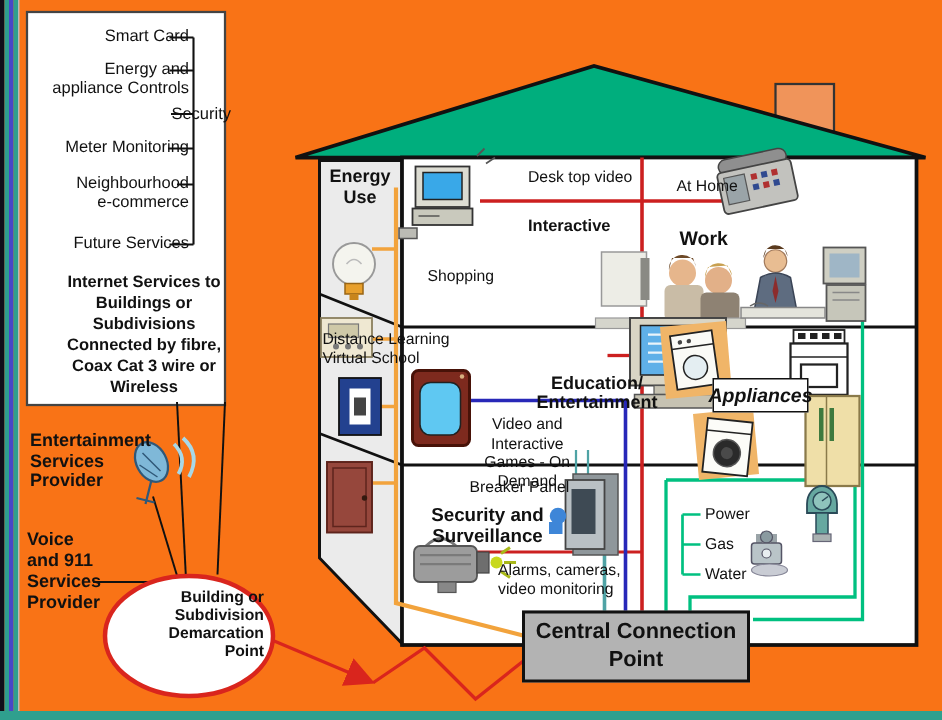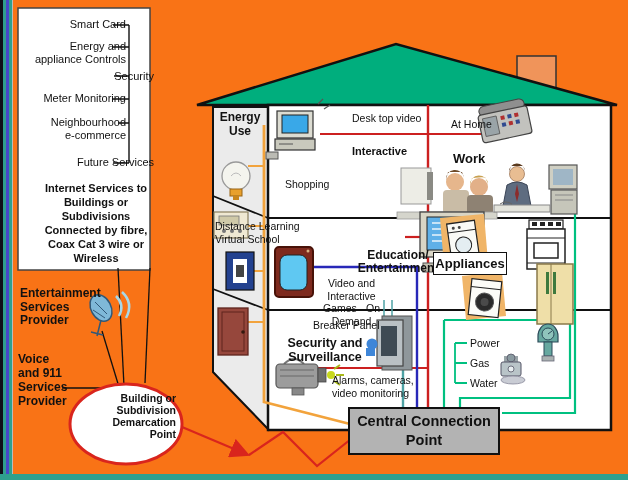--- a/index.html
+++ b/index.html
@@ -265,21 +265,21 @@
     </g>
   </svg>
 
   <div class="lbl s11 rt" style="left:14px;top:18px;width:112px;">Smart Card</div>
   <div class="lbl s11 rt" style="left:14px;top:40px;width:112px;">Energy and
 appliance Controls</div>
   <div class="lbl s11 rt" style="left:14px;top:70px;width:112px;margin-left:28px;">Security</div>
   <div class="lbl s11 rt" style="left:14px;top:92px;width:112px;">Meter Monitoring</div>
   <div class="lbl s11 rt" style="left:14px;top:116px;width:112px;">Neighbourhood
 e-commerce</div>
-  <div class="lbl s11 rt" style="left:14px;top:156px;width:112px;padding-left:28px;">Future Services</div>
+  <div class="lbl s11 rt" style="left:14px;top:156px;width:112px;">Future Services</div>
   <div class="lbl s11 b ctr" style="left:20px;top:181px;width:152px;line-height:14px;">Internet Services to
 Buildings or
 Subdivisions
 Connected by fibre,
 Coax Cat 3 wire  or
 Wireless</div>
 
   <div class="lbl s12 b" style="left:20px;top:287px;">Entertainment
 Services
 Provider</div>
@@ -302,21 +302,21 @@
   <div class="lbl s10" style="left:451px;top:118px;">At Home</div>
   <div class="lbl b s13" style="left:453px;top:151px;">Work</div>
 
   <div class="lbl s10" style="left:215px;top:220px;">Distance Learning
 Virtual School</div>
   <div class="lbl s12 b ctr" style="left:348px;top:249px;width:100px;line-height:13px;">Education/
 Entertainment</div>
   <div class="lbl s10 ctr" style="left:303px;top:277px;width:97px;line-height:12.5px;text-align:center;">Video and Interactive
 Games - On Demand</div>
 
-  <div class="lbl s13 b boxlbl" style="position:absolute;left:433px;top:252px;width:74px;height:23px;box-sizing:border-box;">Appliances</div>
+  <div class="lbl s13 b boxlbl" style="position:absolute;left:475px;top:252px;width:64px;height:23px;box-sizing:border-box;font-style:italic;">Appliances</div>
 
   <div class="lbl s10" style="left:313px;top:319px;">Breaker Panel</div>
   <div class="lbl b ctr" style="left:276px;top:336px;width:98px;font-size:12.5px;line-height:14px;">Security and
 Surveillance</div>
   <div class="lbl s10" style="left:332px;top:374px;">Alarms, cameras,
 video monitoring</div>
 
   <div class="lbl s10" style="left:470px;top:337px;">Power</div>
   <div class="lbl s10" style="left:470px;top:357px;">Gas</div>
   <div class="lbl s10" style="left:470px;top:377px;">Water</div>

